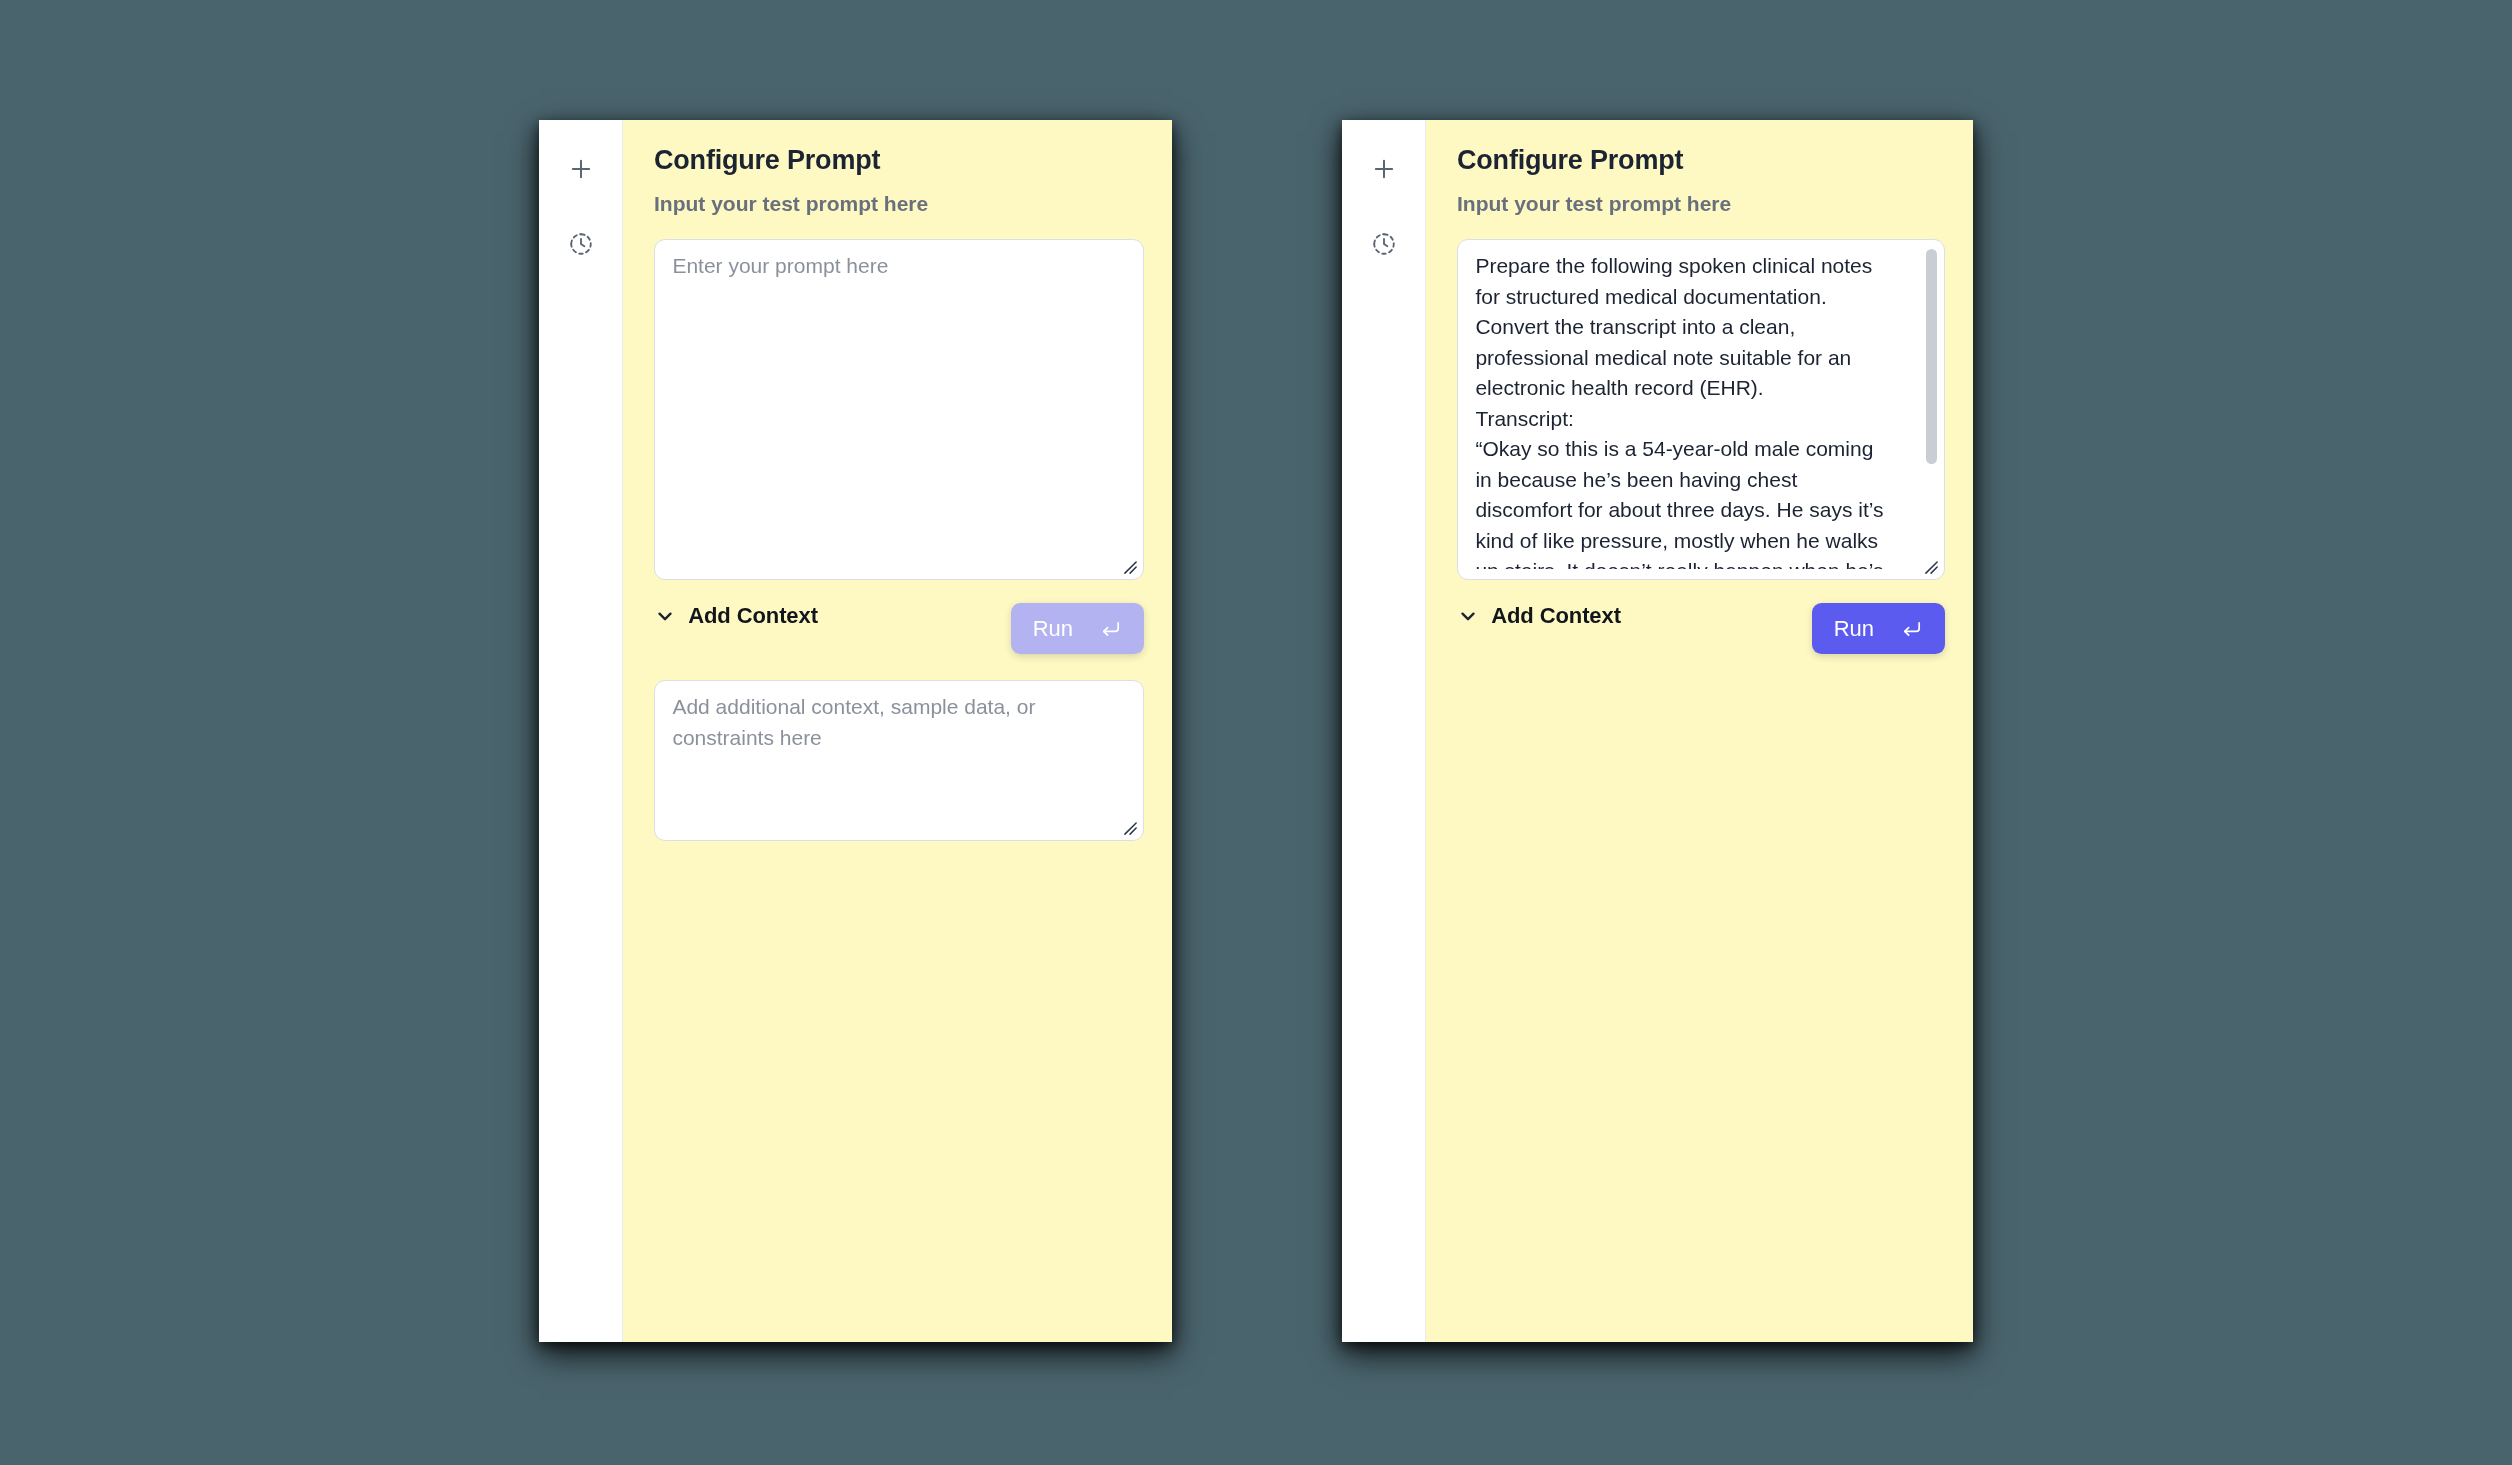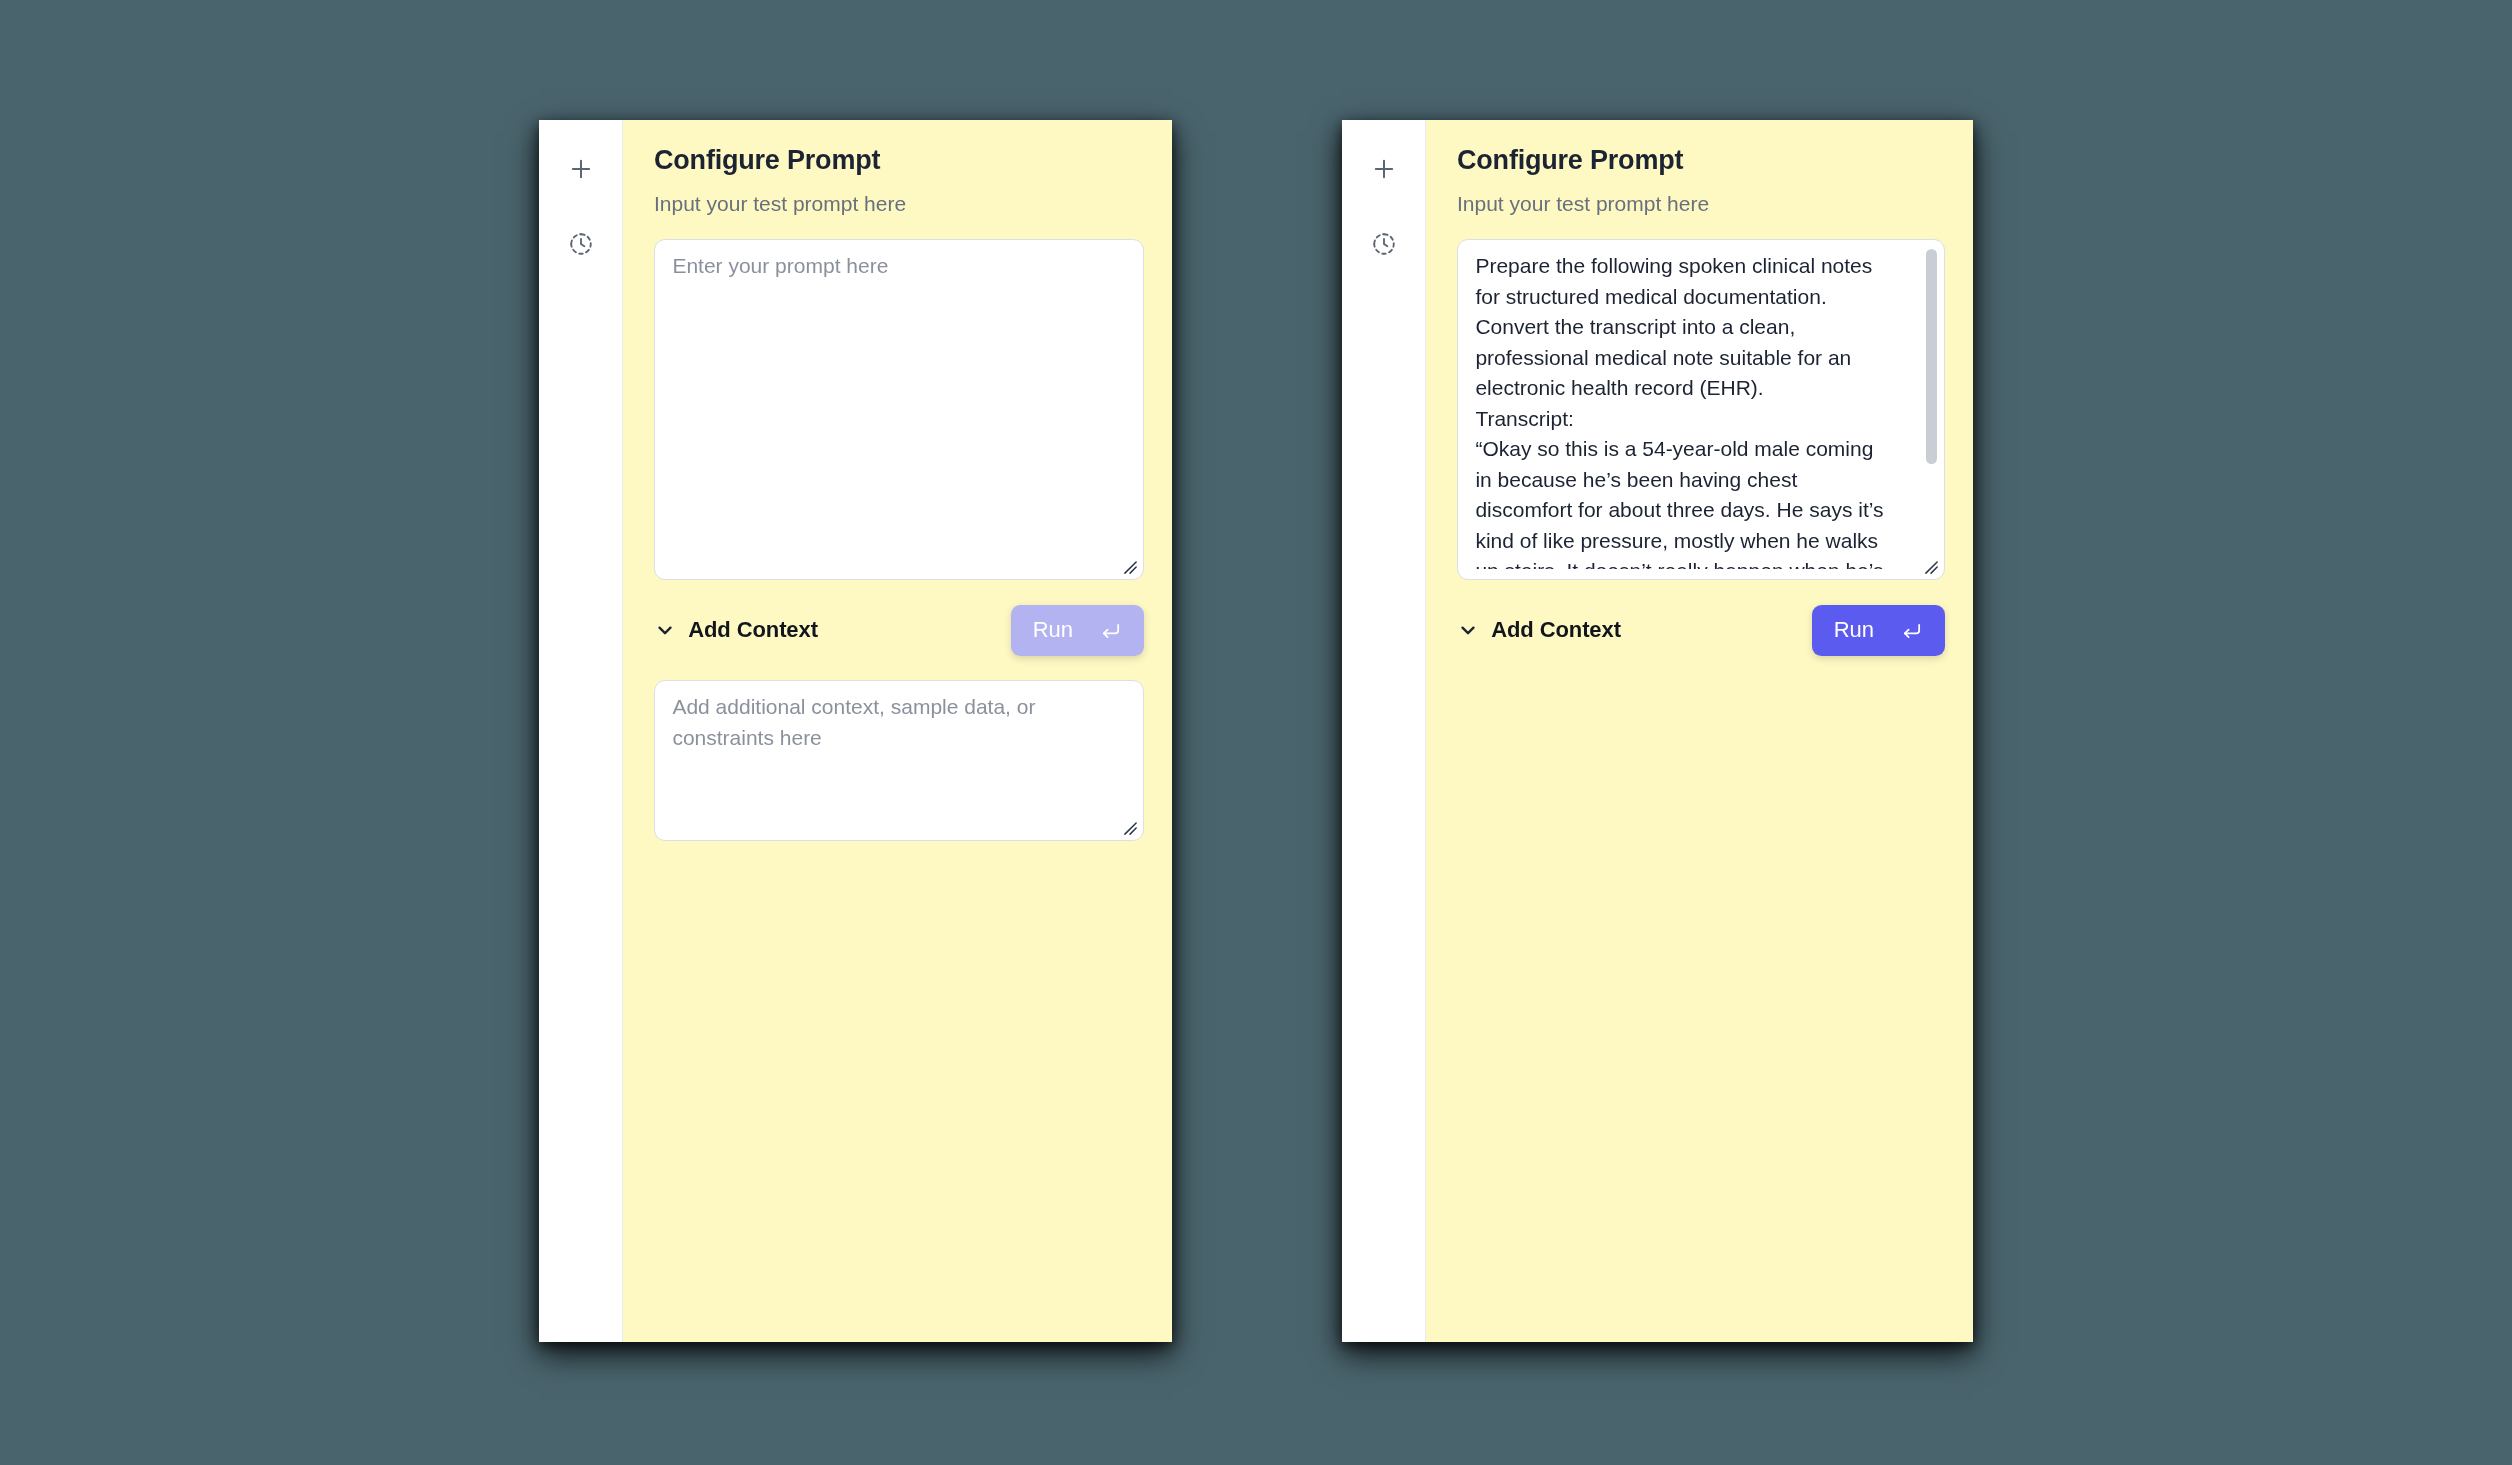--- a/index.html
+++ b/index.html
@@ -64,20 +64,21 @@
     color: #1c2433;
     letter-spacing: -0.2px;
     margin: 0;
     line-height: 1.2;
   }
   .page-subtitle {
     font-size: 21px;
     color: #69707d;
     margin: 14px 0 0 0;
     line-height: 1.25;
+    font-weight: bold;
   }
 
   
   .field {
     position: relative;
     border: 0.9px solid #dcdfe4;
     border-radius: 11px;
     background: #ffffff;
     box-sizing: border-box;
     overflow: hidden;
@@ -118,21 +119,21 @@
     bottom: 5.2px;
     width: 19px;
     height: 19px;
     pointer-events: none;
   }
 
   
   .action-row {
     margin-top: 23px;
     display: flex;
-    align-items: center;
+    align-items: flex-start;
     justify-content: space-between;
     height: 54px;
   }
   .add-context {
     display: flex;
     align-items: center;
     gap: 12.2px;
     cursor: pointer;
     user-select: none;
   }

